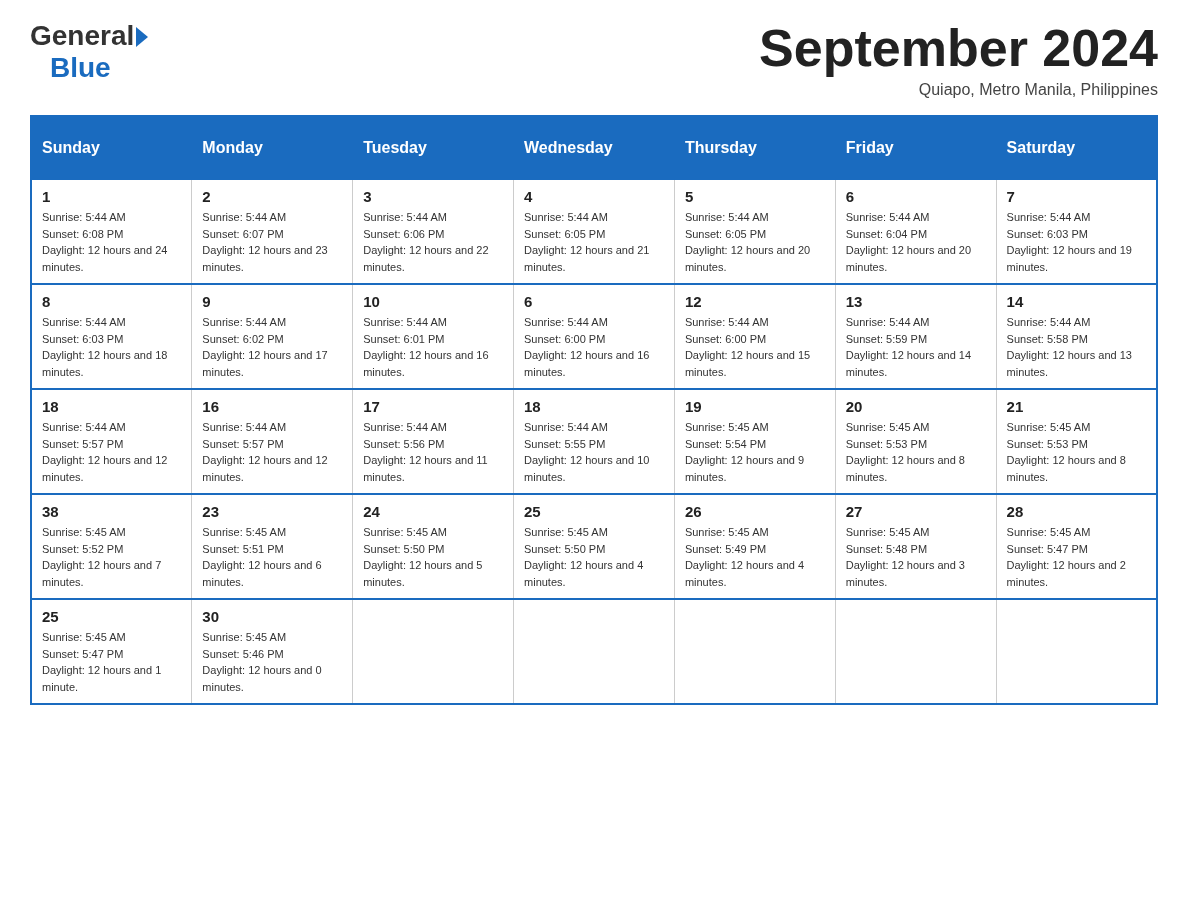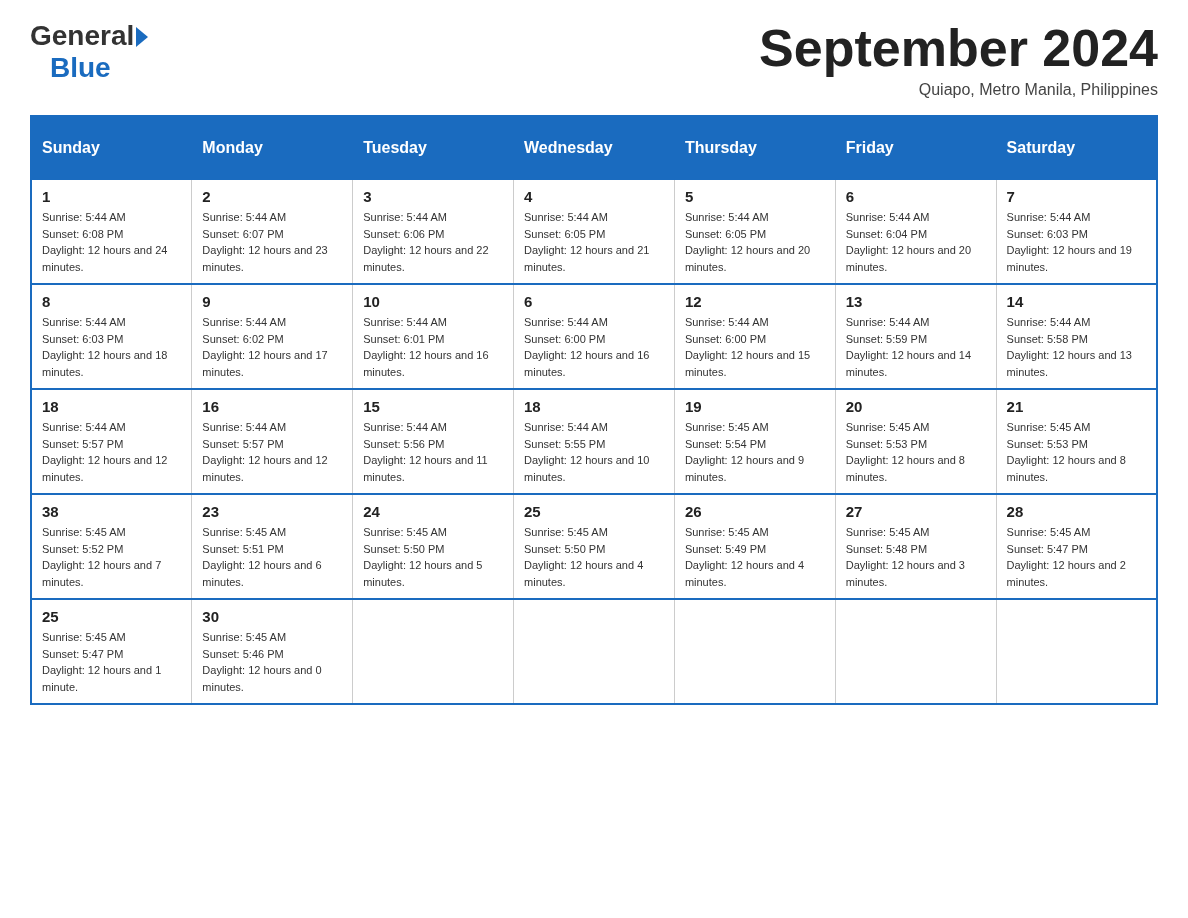--- a/index.html
+++ b/index.html
@@ -186,21 +186,21 @@
       <tr>
         <td>
           <span class="day-num">18</span>
           <div class="day-info">Sunrise: 5:44 AM<br>Sunset: 5:57 PM<br>Daylight: 12 hours and 12 minutes.</div>
         </td>
         <td>
           <span class="day-num">16</span>
           <div class="day-info">Sunrise: 5:44 AM<br>Sunset: 5:57 PM<br>Daylight: 12 hours and 12 minutes.</div>
         </td>
         <td>
-          <span class="day-num">15</span>
+          <span class="day-num">17</span>
           <div class="day-info">Sunrise: 5:44 AM<br>Sunset: 5:56 PM<br>Daylight: 12 hours and 11 minutes.</div>
         </td>
         <td>
           <span class="day-num">18</span>
           <div class="day-info">Sunrise: 5:44 AM<br>Sunset: 5:55 PM<br>Daylight: 12 hours and 10 minutes.</div>
         </td>
         <td>
           <span class="day-num">19</span>
           <div class="day-info">Sunrise: 5:45 AM<br>Sunset: 5:54 PM<br>Daylight: 12 hours and 9 minutes.</div>
         </td>

